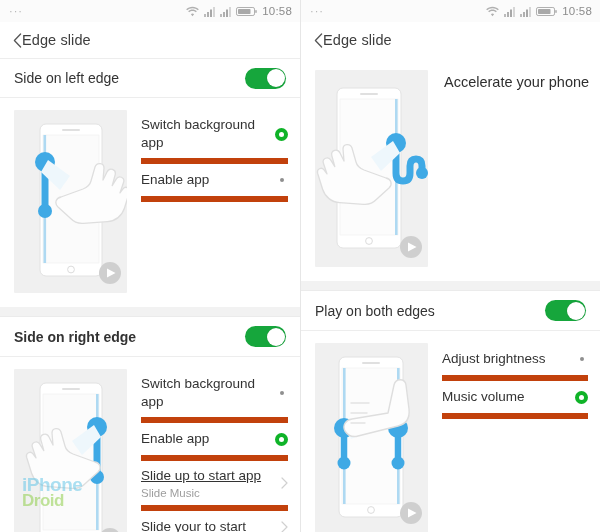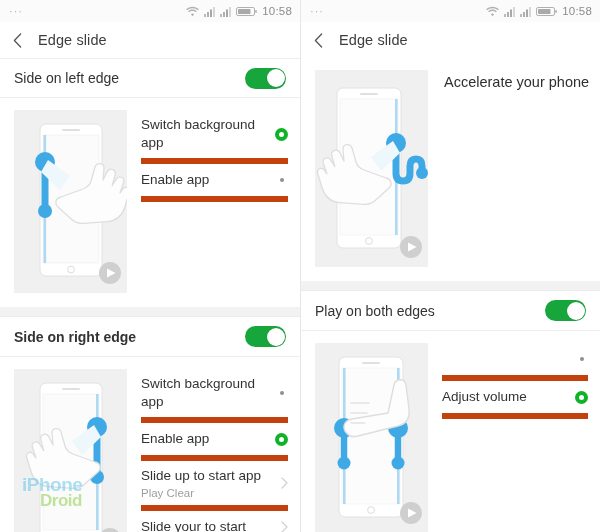--- a/index.html
+++ b/index.html
@@ -18,21 +18,21 @@
     padding: 0 8px 0 9px; background: #fbfbfb; color: #9a9a9a;
     font-size: 11px;
   }
   .sb-dots { letter-spacing: 1px; font-size: 11px; color:#b4b4b4; line-height: 8px; }
   .sb-right { margin-left: auto; display: flex; align-items: center; gap: 5px; }
   .ico { display:block; }
   .sb-time { font-size: 11.5px; color: #8c8c8c; letter-spacing: .2px; }
 
   
   .titlebar {
-    height: 36px; display: flex; align-items: center; gap: 16px;
+    height: 36px; display: flex; align-items: center; gap: 0;
     padding: 0 0 0 13px; background: #ffffff;
   }
   .back-chevron { width: 9px; height: 15px; flex: none; }
   .title { font-size: 14.5px; color: #3d3d3d; letter-spacing: .1px; }
 
   
   .switch-row {
     height: 40px; display: flex; align-items: center;
     padding: 0 14px 0 14px; background: #fff;
     border-top: 1px solid #ededed; border-bottom: 1px solid #ededed; gap: 32px;
@@ -88,21 +88,21 @@
   .head-text { padding-left: 16px; padding-right: 10px; padding-top: 4px; }
   .head-title { font-size: 14.5px; color: #2f2f2f; margin-bottom: 20px; }
   .head-desc { font-size: 12.5px; color: #9b9b9b; line-height: 17px; }
 
   
   .watermark {
     position: absolute; left: 22px; bottom: 2px; width: 130px; height: 56px;
     pointer-events: none; opacity: .55;
   }
   .wm-line1 { font-size: 19px; font-weight: bold; color: #69c8e8; letter-spacing: -.5px; }
-  .wm-line2 { font-size: 17px; font-weight: bold; color: #8fce4a; letter-spacing: -.5px; margin-top:-5px; margin-left: 18px; }
+  .wm-line2 { font-size: 17px; font-weight: bold; color: #8fce4a; letter-spacing: -.5px; margin-top:-5px; }
 </style>
 </head>
 <body>
 
 <div class="screen">
 
   <div class="panel left">
 
     <div class="statusbar">
       <span class="sb-dots">···</span>
@@ -210,22 +210,22 @@
           <span class="spacer"></span>
           <span class="radio-off"></span>
         </div>
         <div class="opt">
           <span class="otext">Enable app</span>
           <span class="spacer"></span>
           <span class="radio-on"></span>
         </div>
         <div class="opt">
           <span>
-            <span class="otext" style="display:block;">Slide up to start app</span>
-            <span class="osub" style="display:block;">Play Clear</span>
+            <span class="otext" style="display:block;text-decoration:underline;">Slide up to start app</span>
+            <span class="osub" style="display:block;">Slide Music</span>
           </span>
           <span class="spacer"></span>
           <svg class="chev-right" viewBox="0 0 7 12">
             <path d="M1 1l5 5-5 5" fill="none" stroke="#999" stroke-width="1.2" stroke-linecap="round" stroke-linejoin="round"></path>
           </svg>
         </div>
         <div class="opt">
           <span class="otext">Slide your to start</span>
           <span class="spacer"></span>
           <svg class="chev-right" viewBox="0 0 7 12">
@@ -328,25 +328,26 @@
           <path d="M32 84 L52 74 L58 86 L36 96 Z" fill="#eef7fc"></path>
           <path d="M80 84 L74 74 L80 68 L88 80 Z" fill="#eef7fc"></path>
           <path d="M30 88c-3-6 1-11 7-12l36-6 6-28c1.6-7 11-7 12 0l3 24c1 9-3 15-11 17l-40 10c-5 1.4-10-.4-13-5z" fill="#fdfdfd" stroke="#dedede" stroke-width="1.4" stroke-linejoin="round"></path>
           <path d="M36 60h18M36 70h16M36 80h14" stroke="#e2e2e2" stroke-width="1.4" stroke-linecap="round" fill="none"></path>
           <circle cx="96" cy="170" r="11" fill="#cfcfcf"></circle>
           <path d="M93 165.5 L101.5 170 L93 174.5 Z" fill="#ffffff"></path>
         </svg>
       </div>
       <div class="options">
         <div class="opt">
+          <span class="otext">Adjust brightness</span>
           <span class="spacer"></span>
           <span class="radio-off"></span>
         </div>
         <div class="opt">
-          <span class="otext">Adjust volume</span>
+          <span class="otext">Music volume</span>
           <span class="spacer"></span>
           <span class="radio-on"></span>
         </div>
       </div>
     </div>
   </div>
 
 </div>
 
 </body></html>

